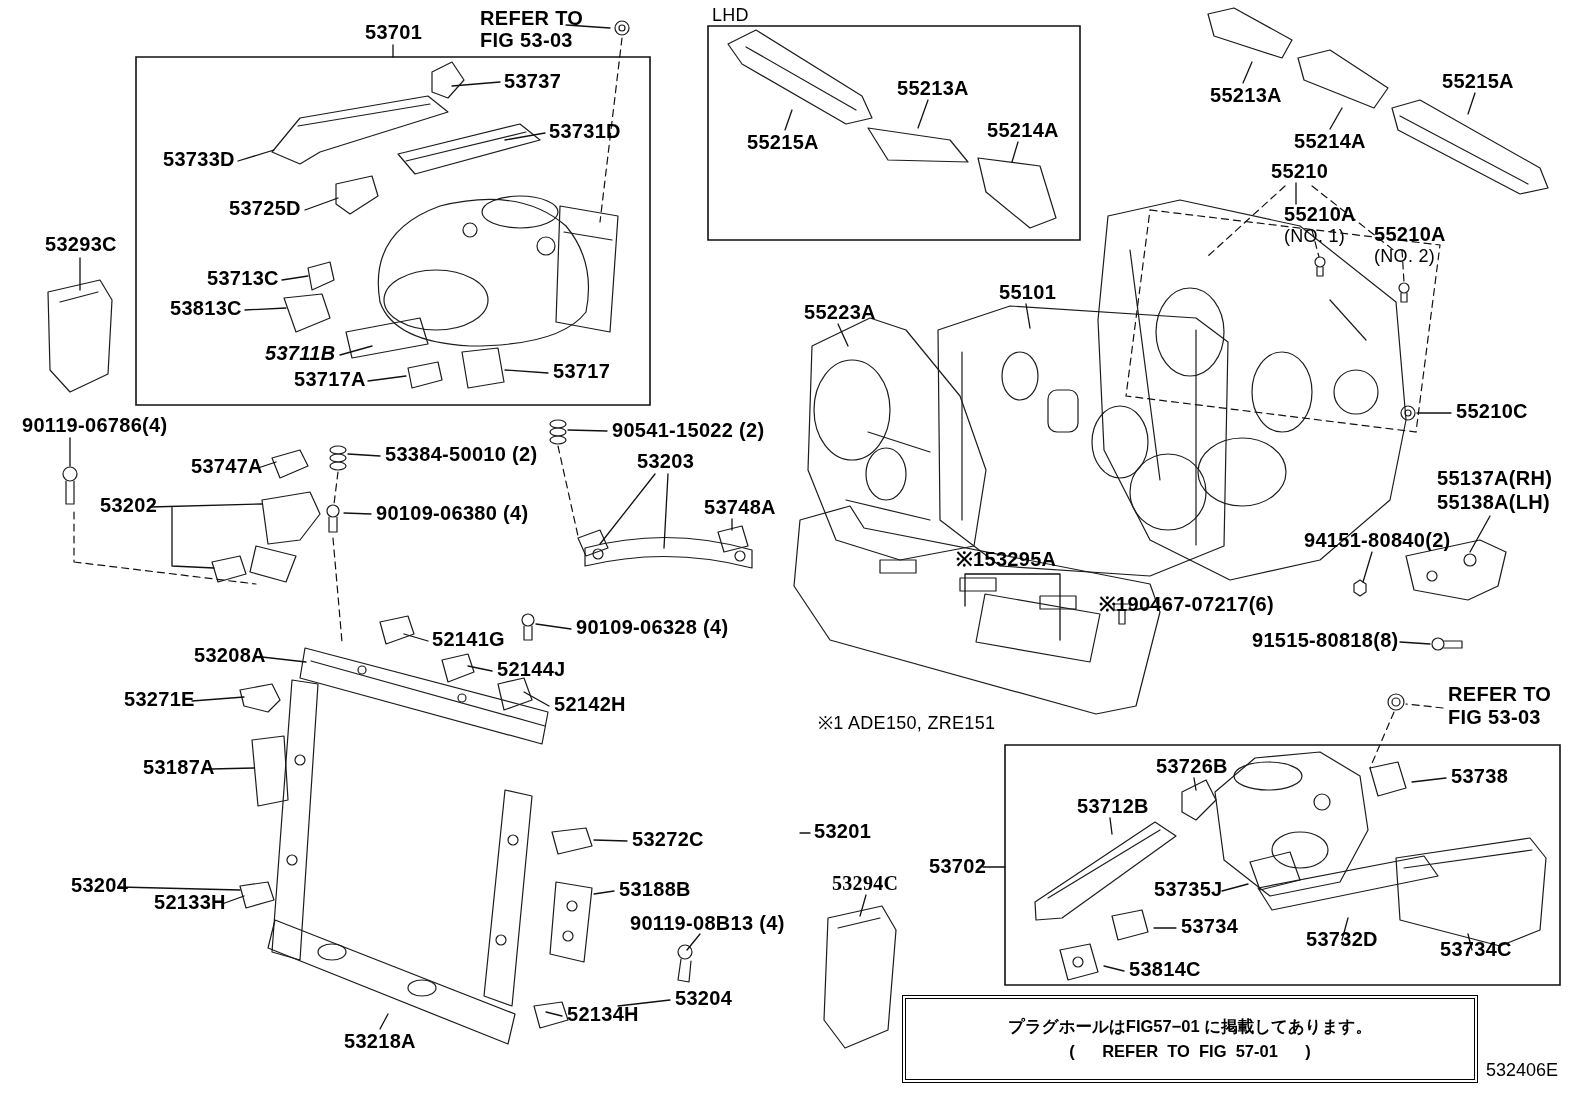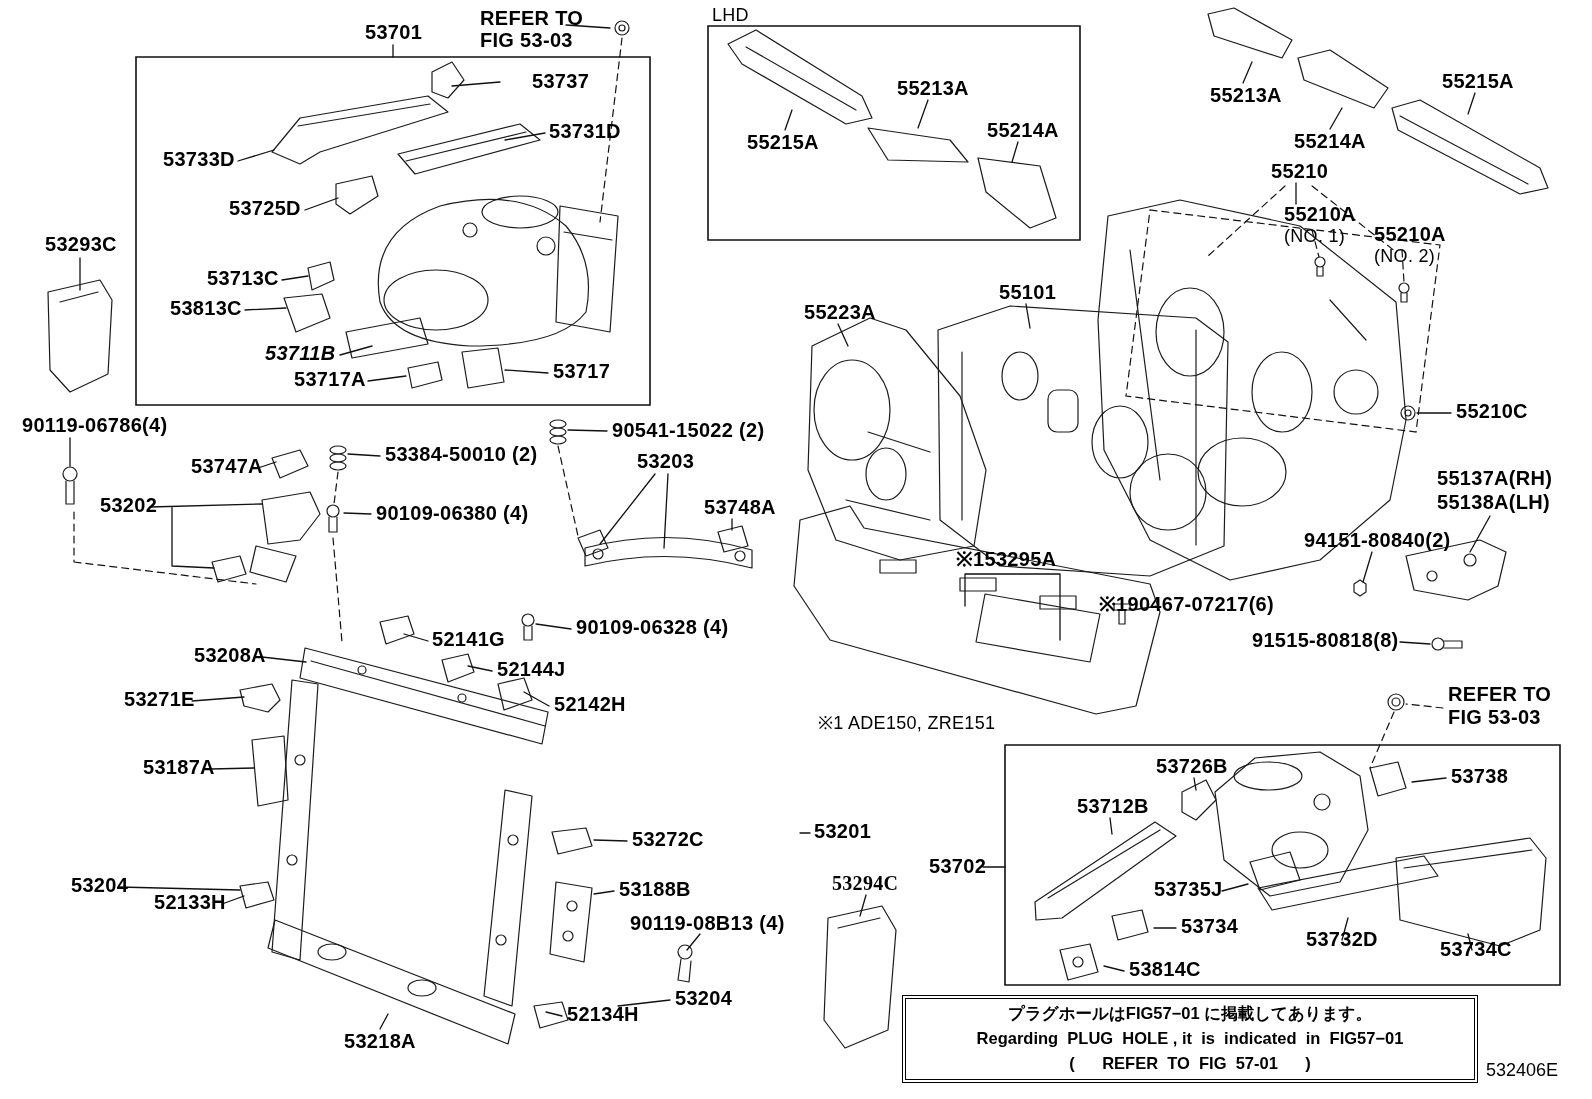--- a/index.html
+++ b/index.html
@@ -226,21 +226,21 @@
     <g class="dash">
       <path d="M622,38 L600,222 M74,512 L74,562 M74,562 L256,584 M338,472 L334,504 M333,538 L342,642 M558,446 L578,536 M1285,186 L1208,256 M1312,186 L1396,252 M1150,210 L1440,245 L1416,432 L1126,396 Z M1312,230 L1319,257 M1402,250 L1404,282 M1443,708 L1406,704 M1394,712 L1370,768"></path>
     </g>
 
   </svg>
 
   <div id="labels">
       <div class="part-label" style="left: 365px; top: 22px;">53701</div>
       <div class="part-label" style="left: 480px; top: 8px;">REFER TO</div>
       <div class="part-label" style="left: 480px; top: 30px;">FIG 53-03</div>
-      <div class="part-label" style="left: 504px; top: 71px; margin-left: 28px;">53737</div>
+      <div class="part-label" style="left: 504px; top: 71px;">53737</div>
       <div class="part-label" style="left: 549px; top: 121px;">53731D</div>
       <div class="part-label" style="left: 163px; top: 149px;">53733D</div>
       <div class="part-label" style="left: 229px; top: 198px;">53725D</div>
       <div class="part-label" style="left: 45px; top: 234px;">53293C</div>
       <div class="part-label" style="left: 207px; top: 268px;">53713C</div>
       <div class="part-label" style="left: 170px; top: 298px;">53813C</div>
       <div class="part-label" style="left: 265px; top: 343px; font-style: italic;">53711B</div>
       <div class="part-label" style="left: 294px; top: 369px;">53717A</div>
       <div class="part-label" style="left: 553px; top: 361px;">53717</div>
       <div class="part-label" style="left: 22px; top: 415px;">90119-06786(4)</div>
@@ -299,20 +299,19 @@
       <div class="part-label" style="left: 1154px; top: 879px;">53735J</div>
       <div class="part-label" style="left: 1181px; top: 916px;">53734</div>
       <div class="part-label" style="left: 1129px; top: 959px;">53814C</div>
       <div class="part-label" style="left: 1306px; top: 929px;">53732D</div>
       <div class="part-label" style="left: 1440px; top: 939px;">53734C</div>
     </div>
 
   <div class="note-box">
     <div class="note-inner">
       <div class="note-line">プラグホールはFIG57−01 に掲載してあります。</div>
-      <div class="note-line">Regarding  PLUG  HOLE , it  is  indicated  in  FIG57−01</div>
       <div class="note-line">(      REFER  TO  FIG  57-01      )</div>
     </div>
   </div>
 
   <div class="drawing-no">532406E</div>
 
 </div>
 
 </body></html>

